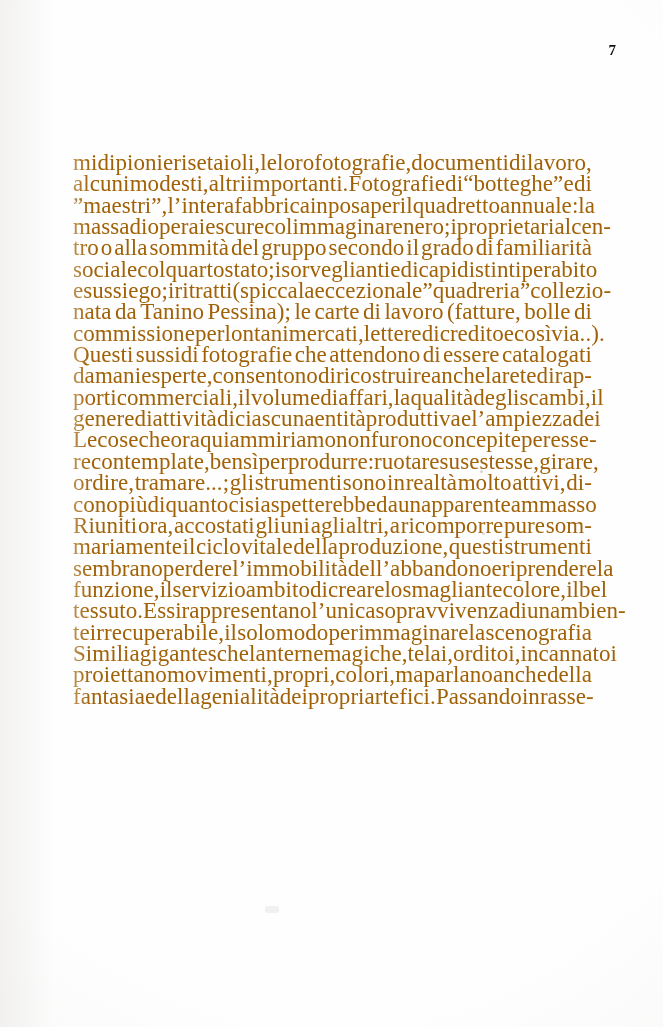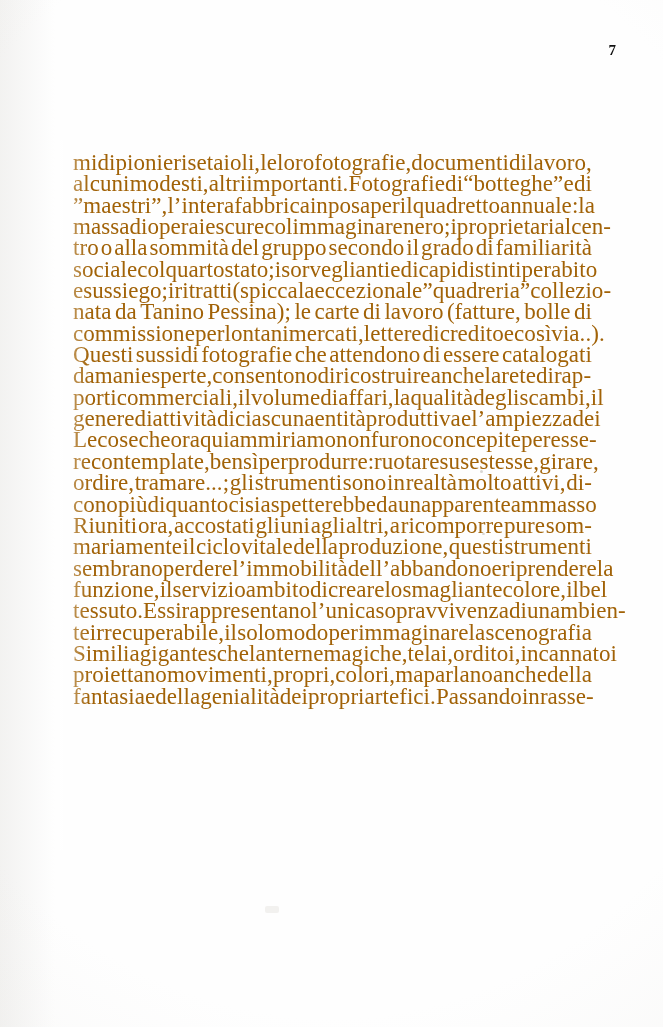--- a/index.html
+++ b/index.html
@@ -195,21 +195,21 @@
       <span class="ln" style="display: flex; justify-content: space-between; white-space: nowrap;">
         <span>Questi</span>
         <span>sussidi</span>
         <span>fotografie</span>
         <span>che</span>
         <span>attendono</span>
         <span>di</span>
         <span>essere</span>
         <span>catalogati</span>
       </span>
-      <span class="ln" style="display: flex; justify-content: flex-start; white-space: nowrap;">
+      <span class="ln" style="display: flex; justify-content: space-between; white-space: nowrap;">
         <span>da</span>
         <span>mani</span>
         <span>esperte,</span>
         <span>consentono</span>
         <span>di</span>
         <span>ricostruire</span>
         <span>anche</span>
         <span>la</span>
         <span>rete</span>
         <span>di</span>

